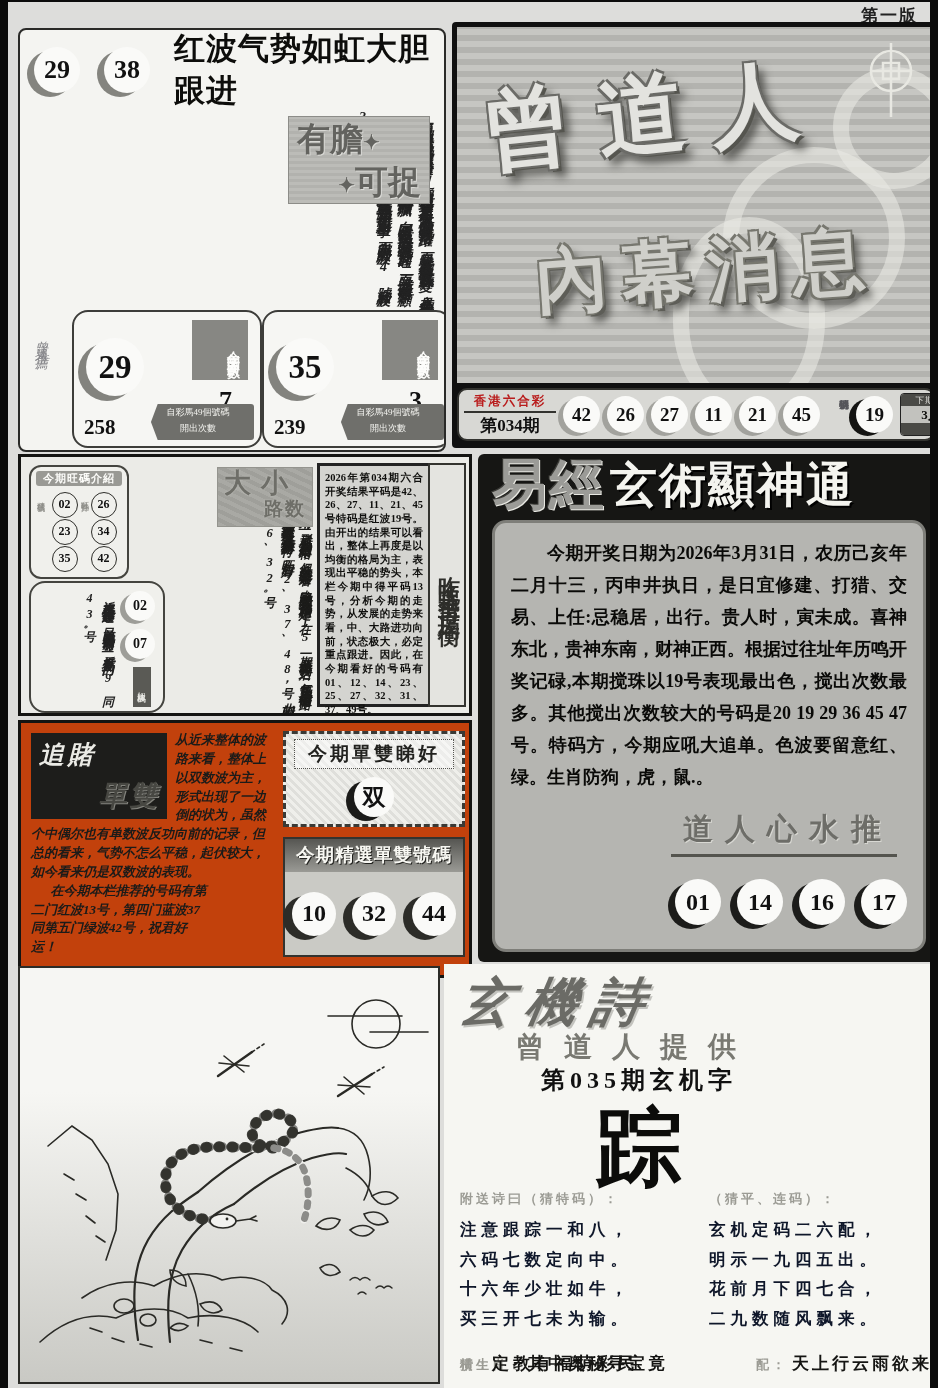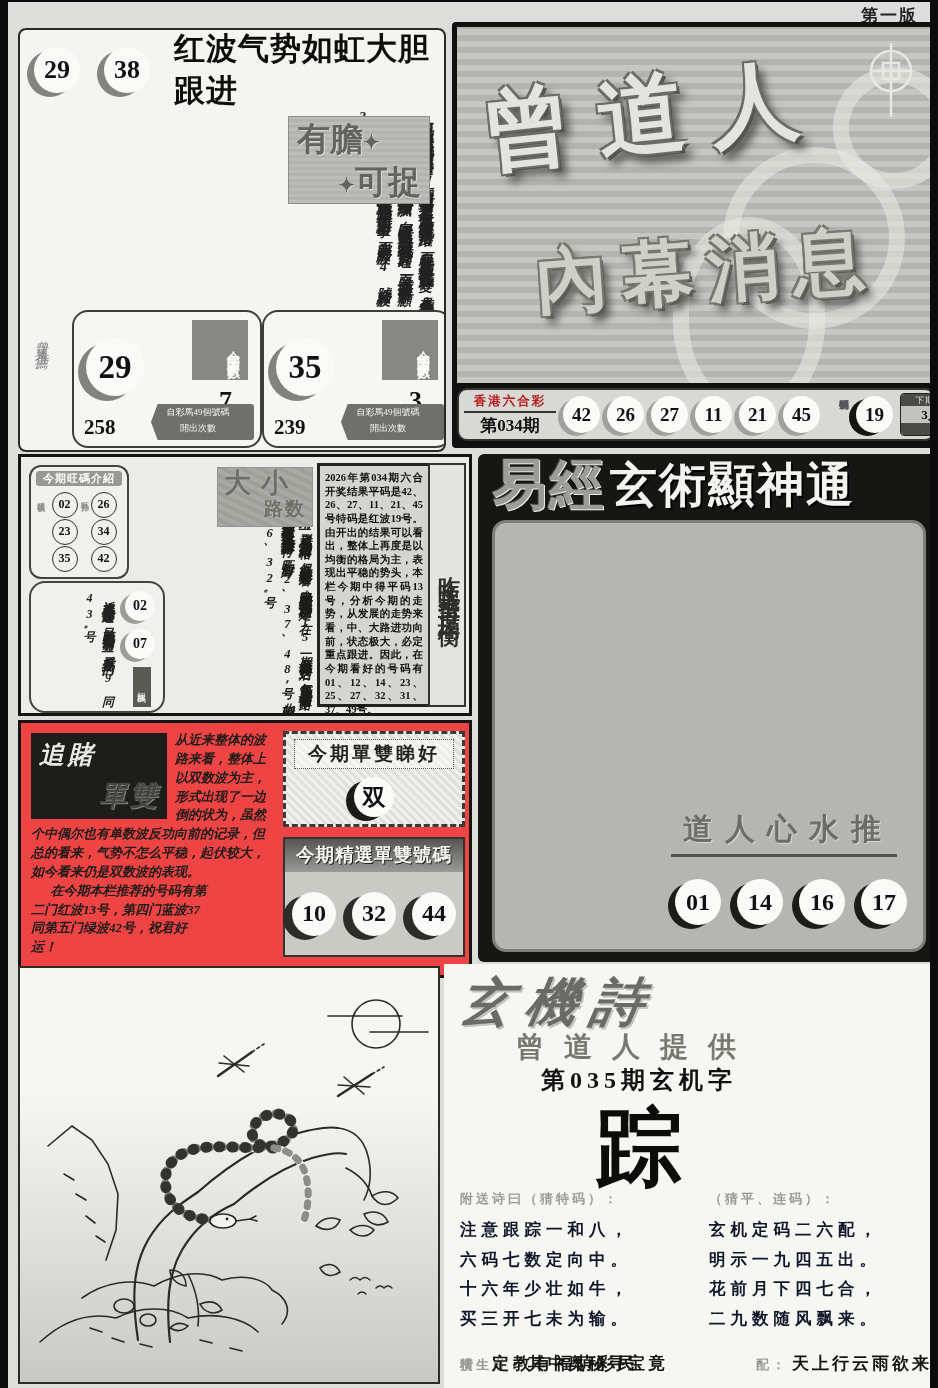--- a/index.html
+++ b/index.html
@@ -140,21 +140,21 @@
           border:3px solid #7e7e79;border-radius:14px;padding:14px 16px;box-sizing:border-box;}
   .yj-text{font-size:18px;font-weight:700;line-height:1.78;text-align:justify;text-indent:2em;
            color:#0a0a08;}
   .yj-picks-title{position:absolute;right:26px;bottom:92px;font-size:30px;font-weight:800;
                   color:#6d6d68;letter-spacing:12px;text-shadow:1px 1px 0 #d8d8d3;
                   border-bottom:3px solid #54544e;padding:0 4px 4px 12px;}
   .yj-picks{position:absolute;right:16px;bottom:24px;display:flex;gap:16px;}
   .yj-ball{width:46px;height:46px;font-size:24px;box-shadow:-9px 4px 0 #141412;}
 
   
-  #p-oddeven{left:10px;top:718px;width:454px;height:258px;background:#ef4444;border:3px solid #141412;}
+  #p-oddeven{left:10px;top:718px;width:454px;height:258px;background:#c2410c;border:3px solid #141412;}
   .oe-left{position:absolute;left:10px;top:8px;width:246px;bottom:4px;font-size:13px;
            font-weight:700;font-style:italic;line-height:1.45;color:#1b1b19;}
   .oe-black{float:left;width:136px;height:86px;margin:2px 8px 4px 0;background:#1d1d1b;position:relative;}
   .oe-b1{position:absolute;left:8px;top:4px;font-size:25px;font-weight:900;color:#ebebe6;letter-spacing:4px;}
   .oe-b2{position:absolute;right:8px;bottom:2px;font-size:28px;font-weight:900;color:#47474f2;
          color:#474742;text-shadow:1px 1px 0 #83837d;letter-spacing:2px;}
   .oe-p2{text-indent:1.5em;width:180px;}
   .oe-dash{position:absolute;left:262px;top:8px;width:182px;height:96px;border:3px dashed #3a3a36;
            background:repeating-linear-gradient(45deg,#efefeb 0 3px,#dfdfdb 3px 6px);
            text-align:center;box-sizing:border-box;}
@@ -300,20 +300,21 @@
     <div class="trendbox">2026年第034期六合开奖结果平码是42、26、27、11、21、45号特码是红波19号。由开出的结果可以看出，整体上再度是以均衡的格局为主，表现出平稳的势头，本栏今期中得平码13号，分析今期的走势，从发展的走势来看，中、大路进功向前，状态极大，必定重点跟进。因此，在今期看好的号码有01、12、14、23、25、27、32、31、37、49号。</div>
     <div class="trendtitle">昨晚走勢再度均衡</div>
   </div>
 
   <div class="panel" id="p-yijing">
     <div class="yj-title">
       <span class="yj-t1">易經</span>
       <span class="yj-t2">玄術顯神通</span>
     </div>
     <div class="yj-box">
+      <div class="yj-text">今期开奖日期为2026年3月31日，农历己亥年二月十三，丙申井执日，是日宜修建、打猎、交易、上任:忌稳居，出行。贵人时，寅未成。喜神东北，贵神东南，财神正西。根据过往址年历鸣开奖记碌,本期搅珠以19号表现最出色，搅出次数最多。其他搅出次数较大的号码是20 19 29 36 45 47号。特码方，今期应吼大追单。色波要留意红、绿。生肖防狗，虎，鼠.。</div>
       <div class="yj-picks-title">道人心水推</div>
       <div class="yj-picks">
         <span class="ball yj-ball dark">01</span>
         <span class="ball yj-ball dark">14</span>
         <span class="ball yj-ball dark">16</span>
         <span class="ball yj-ball dark">17</span>
       </div>
     </div>
   </div>
 

